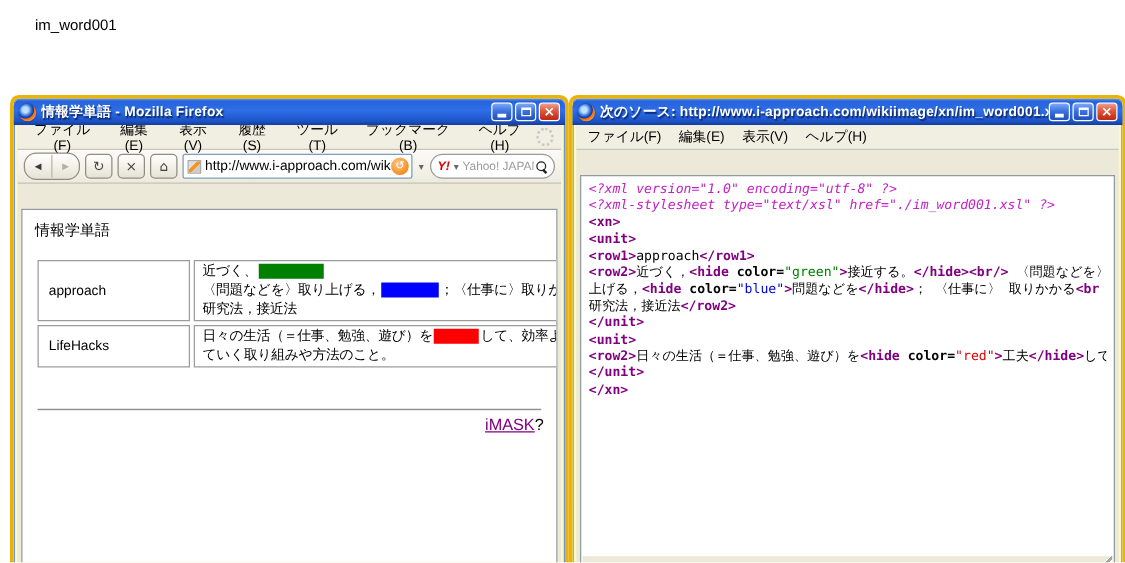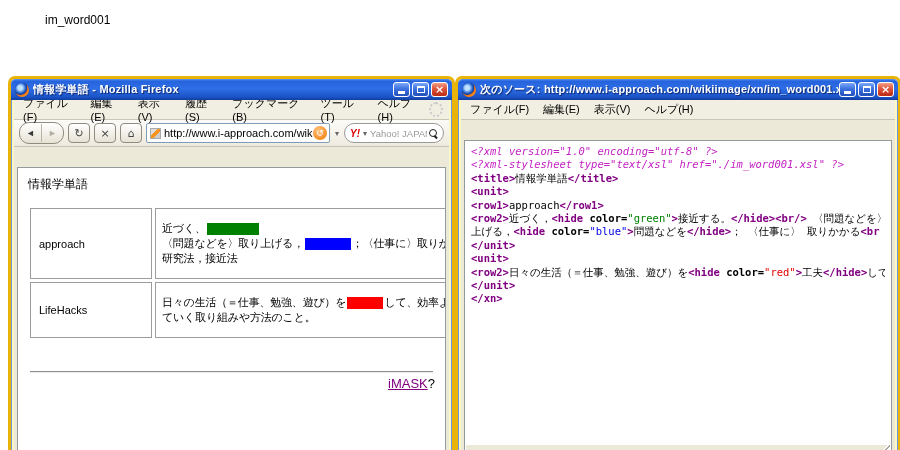--- a/index.html
+++ b/index.html
@@ -1,18 +1,18 @@
 <!DOCTYPE html>
 <html><head>
 <meta charset="utf-8">
 <style>
   html,body{margin:0;padding:0;background:#fff;}
   .stage{position:relative;width:900px;height:450px;background:#fff;overflow:hidden;
          font-family:"Liberation Sans",sans-serif;-webkit-font-smoothing:none;}
-  .page-label{position:absolute;left:45px;top:13px;font-size:12px;color:#000;}
+  .page-label{position:absolute;left:28px;top:13px;font-size:12px;color:#000;}
 
   
   .xp-window{position:absolute;border:3px solid #eab308;border-radius:7px 7px 2px 2px;
              background:#fef9c3;box-shadow:inset 0 0 0 1px #6F94E0;margin-top:28px;}
   .xp-body{position:absolute;left:3px;right:3px;top:21px;bottom:3px;background:#ECE9D8;overflow:hidden;}
   .titlebar{position:absolute;left:0;right:0;top:0;height:21px;display:flex;align-items:center;
             padding:0 4px;box-sizing:border-box;border-radius:6px 6px 0 0;
             background:linear-gradient(180deg,#5A95F2 0%,#2663DE 10%,#2E6EE6 45%,#1C54C8 85%,#123C9C 100%);}
   .win-icon{width:14px;height:14px;border-radius:50%;margin-right:4px;flex:0 0 auto;
             background:radial-gradient(circle at 38% 35%,#BCE0FF 0 18%,#2E6BD4 40%,#0B3E9E 52%,#F26C0C 58%,#FCA23E 80%,#E35905 100%);
@@ -23,21 +23,21 @@
   .wbtn{width:17px;height:15px;border:1px solid #fff;border-radius:3px;box-sizing:border-box;
         display:flex;align-items:center;justify-content:center;
         background:linear-gradient(180deg,#7CA8F8 0%,#3C72E0 45%,#2654C0 90%);}
   .wbtn.close{background:linear-gradient(180deg,#F0A088 0%,#E25B41 40%,#C03018 90%);}
   .glyph-min{width:7px;height:3px;background:#fff;align-self:flex-end;margin-bottom:2px;}
   .glyph-max{width:8px;height:7px;border:1px solid #fff;border-top-width:2px;box-sizing:border-box;}
   .glyph-x{color:#fff;font-size:11px;font-weight:bold;line-height:1;font-family:"DejaVu Sans",sans-serif;}
 
   .menubar{position:relative;height:19px;background:#F1EFE2;border-bottom:1px solid #C9C6B8;
            display:flex;align-items:center;padding:0 2px;font-size:11px;color:#000;}
-  .mi{padding:2px 7px;cursor:default;}
+  .mi{padding:2px 7px;cursor:default;text-align:center;}
   .throbber{margin-left:auto;margin-right:4px;width:11px;height:11px;border:2px dotted #C8C8C8;border-radius:50%;}
 
   
   .toolbar{height:27px;background:linear-gradient(180deg,#FCFBF8 0%,#EEEADE 100%);
            border-bottom:1px solid #C5C2B4;display:flex;align-items:center;padding:0 5px;gap:4px;box-sizing:border-box;}
   .navpill{display:flex;align-items:center;height:20px;border:1px solid #8F8D80;border-radius:10px;
            background:linear-gradient(180deg,#FFFFFF,#E6E2D4);overflow:hidden;}
   .navhalf{width:21px;text-align:center;font-size:9px;line-height:18px;}
   .navhalf.back{color:#3A3A3A;border-right:1px solid #B8B5A8;}
   .navhalf.fwd{color:#B4B1A4;}
@@ -61,21 +61,21 @@
   .mag::before{content:"";position:absolute;left:0;top:0;width:6px;height:6px;border:1.4px solid #222;border-radius:50%;}
   .mag::after{content:"";position:absolute;left:6px;top:6px;width:4px;height:1.6px;background:#222;transform:rotate(45deg);transform-origin:0 0;}
 
   
   .ff-content{position:absolute;left:3px;right:3px;top:67px;bottom:3px;background:#fff;
               border:1px solid #919B9C;box-sizing:border-box;overflow:hidden;padding:8px 10px;}
   .page-heading{font-size:12px;color:#000;margin:0 0 12px 0;font-weight:normal;}
   .def-table{border-collapse:separate;border-spacing:3px;margin-left:-1px;}
   .def-table td{border:1px solid #9C9C9C;background:#fff;vertical-align:middle;}
   .td-term{width:108px;min-width:108px;padding:4px 4px 4px 8px;font-size:11px;color:#000;}
-  .td-def{width:292px;max-width:292px;padding:12px 6px;overflow:hidden;}
+  .td-def{width:292px;max-width:292px;padding:1px 6px;overflow:hidden;}
   .defline{white-space:nowrap;font-size:11px;line-height:15px;color:#000;letter-spacing:-0.2px;}
   .mask{display:inline-block;height:12px;vertical-align:middle;margin:0 1px;}
   .pagehr{margin:30px 2px 0 2px;border:0;border-top:1px solid #8E8E8E;border-bottom:1px solid #EDEDED;height:0;}
   .pagefooter{text-align:right;margin-top:3px;font-size:13px;}
   .imask-link{color:#800080;text-decoration:underline;cursor:pointer;}
   .footer-q{color:#000;}
 
   
   .src-content{position:absolute;left:3px;right:3px;top:40px;bottom:3px;background:#fff;
                border:1px solid #919B9C;box-sizing:border-box;overflow:hidden;}
@@ -115,22 +115,22 @@
             <span class="glyph-x">×</span>
           </span>
       </span>
     </div>
     <div class="xp-body">
       <div class="menubar">
         <span class="mi">ファイル(F)</span>
         <span class="mi">編集(E)</span>
         <span class="mi">表示(V)</span>
         <span class="mi">履歴(S)</span>
+        <span class="mi">ツール(T)</span>
         <span class="mi">ブックマーク(B)</span>
-        <span class="mi">ツール(T)</span>
         <span class="mi">ヘルプ(H)</span>
         <span class="throbber"></span>
       </div>
       <div class="toolbar">
         <span class="navpill">
           <span class="navhalf back">◄</span>
           <span class="navhalf fwd">►</span>
         </span>
         <span class="tbtn">↻</span>
         <span class="tbtn">×</span>
@@ -203,25 +203,26 @@
       <div class="menubar">
         <span class="mi">ファイル(F)</span>
         <span class="mi">編集(E)</span>
         <span class="mi">表示(V)</span>
         <span class="mi">ヘルプ(H)</span>
       </div>
       <div class="src-content">
         <div class="src-code">
             <div class="code-line"><span class="c-pi">&lt;?xml version="1.0" encoding="utf-8" ?&gt;</span></div>
             <div class="code-line"><span class="c-pi">&lt;?xml-stylesheet type="text/xsl" href="./im_word001.xsl" ?&gt;</span></div>
-            <div class="code-line"><span class="c-tag">&lt;title&gt;</span><span class="c-txt">情報学単語</span><span class="c-tag">&lt;/title&gt;</span></div>
+            <div class="code-line"><span class="c-tag">&lt;xn&gt;</span></div>
             <div class="code-line"><span class="c-tag">&lt;unit&gt;</span></div>
             <div class="code-line"><span class="c-tag">&lt;row1&gt;</span><span class="c-txt">approach</span><span class="c-tag">&lt;/row1&gt;</span></div>
             <div class="code-line"><span class="c-tag">&lt;row2&gt;</span><span class="c-txt">近づく，</span><span class="c-tag">&lt;hide </span><span class="c-attr">color=</span><span class="c-green">"green"</span><span class="c-tag">&gt;</span><span class="c-txt">接近する。</span><span class="c-tag">&lt;/hide&gt;&lt;br/&gt;</span><span class="c-txt"> 〈問題などを〉 取り</span></div>
             <div class="code-line"><span class="c-txt">上げる，</span><span class="c-tag">&lt;hide </span><span class="c-attr">color=</span><span class="c-blue">"blue"</span><span class="c-tag">&gt;</span><span class="c-txt">問題などを</span><span class="c-tag">&lt;/hide&gt;</span><span class="c-txt">； 〈仕事に〉 取りかかる</span><span class="c-tag">&lt;br /&gt;</span></div>
+            <div class="code-line"><span class="c-txt">研究法，接近法</span><span class="c-tag">&lt;/row2&gt;</span></div>
             <div class="code-line"><span class="c-tag">&lt;/unit&gt;</span></div>
             <div class="code-line"><span class="c-tag">&lt;unit&gt;</span></div>
             <div class="code-line"><span class="c-tag">&lt;row2&gt;</span><span class="c-txt">日々の生活（＝仕事、勉強、遊び）を</span><span class="c-tag">&lt;hide </span><span class="c-attr">color=</span><span class="c-red">"red"</span><span class="c-tag">&gt;</span><span class="c-txt">工夫</span><span class="c-tag">&lt;/hide&gt;</span><span class="c-txt">して、</span></div>
             <div class="code-line"><span class="c-tag">&lt;/unit&gt;</span></div>
             <div class="code-line"><span class="c-tag">&lt;/xn&gt;</span></div>
           </div>
         <div class="src-bottom">
           <span class="grip"></span>
         </div>
       </div>

